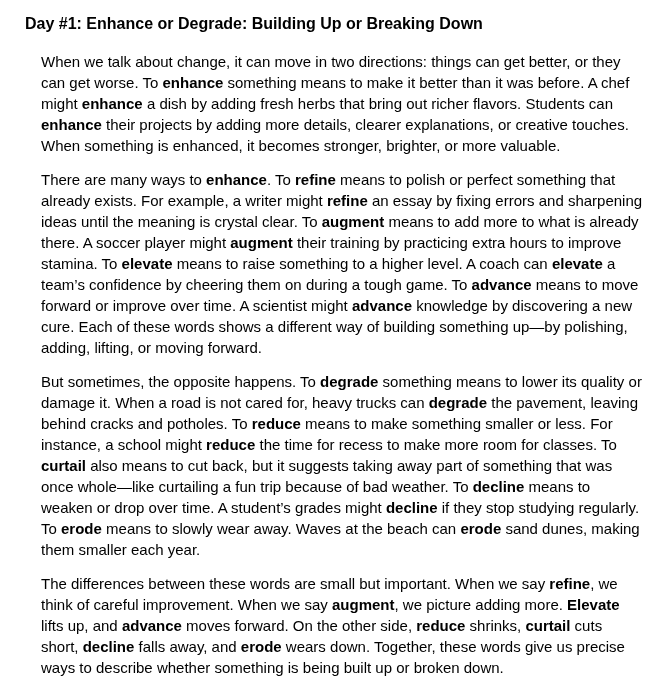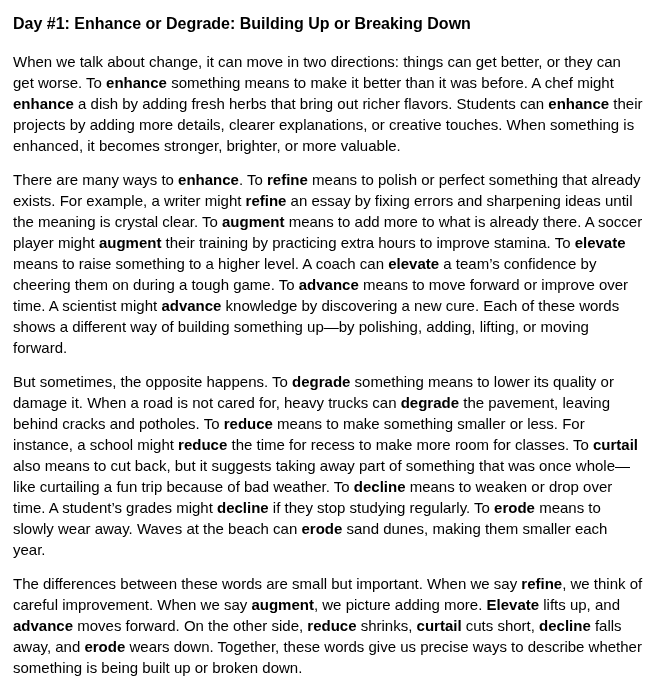--- a/index.html
+++ b/index.html
@@ -11,34 +11,34 @@
     height: 698px;
     background: #ffffff;
     color: #000000;
     font-family: "Liberation Sans", "DejaVu Sans", sans-serif;
     overflow: hidden;
   }
   .page {
     box-sizing: border-box;
     width: 656px;
     height: 698px;
-    padding: 13px 13px 0 13px;
+    padding: 13px 13px 0 25px;
     background: #ffffff;
   }
   h1.doc-title {
     font-size: 16px;
     line-height: 22px;
     font-weight: 700;
     margin: 0 0 16px 0;
     letter-spacing: 0;
   }
   p.para {
     font-size: 15px;
     line-height: 21px;
-    margin: 0 0 13px 0;
+    margin: 0 0 13px 16px;
     font-weight: 400;
   }
   p.para b {
     font-weight: 700;
   }
 </style>
 </head>
 <body>
 
 <div class="page">

